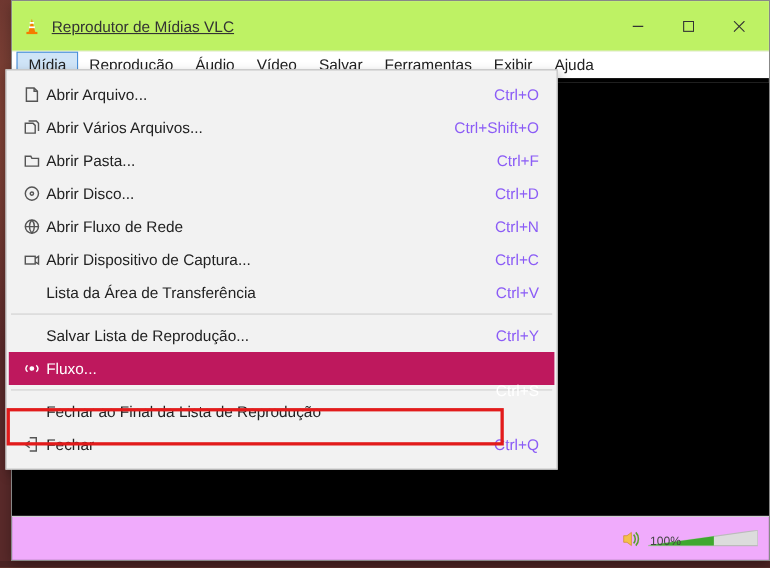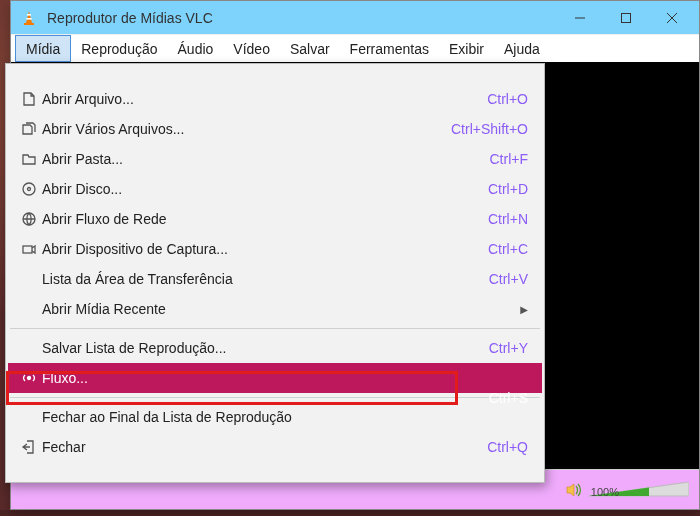--- a/index.html
+++ b/index.html
@@ -18,39 +18,39 @@
     position: absolute;
     left: 10px; top: 0; right: 0; bottom: 6px;
     background: #ffffff;
     border: 1px solid #888;
     box-shadow: 0 4px 12px rgba(0,0,0,.3);
     display: flex; flex-direction: column;
   }
 
   
   .titlebar {
-    height: 34px; display: flex; align-items: center;
-    padding: 0 4px 0 10px; background: #7dd3fc; border-bottom: 1px solid #eee;
-    font-size: 14px; color: #333;
+    height: 46px; display: flex; align-items: center;
+    padding: 0 4px 0 10px; background: #bef264; border-bottom: 1px solid #eee;
+    font-size: 14px; color: #333; text-decoration: underline;
   }
   .titlebar .cone {
     width: 16px; height: 16px; margin-right: 10px; position: relative;
   }
   .titlebar .cone svg { width: 16px; height: 16px; display: block; }
   .titlebar .wc { margin-left: auto; display: flex; }
   .titlebar .wc .btn {
     width: 46px; height: 32px; display: flex; align-items: center; justify-content: center;
     font-size: 14px; color: #333;
   }
   .titlebar .wc .btn svg { width:10px; height:10px; stroke:#333; stroke-width:1; fill:none; }
 
   
   .menubar {
     height: 28px; display: flex; align-items: stretch;
-    padding: 0 4px; font-size: 14px; border-bottom: 1px solid #000000;
+    padding: 0 4px; font-size: 14px; border-bottom: 4px solid #000000;
     background: #fff;
   }
   .menubar .mi {
     padding: 4px 10px; display: flex; align-items: center; color: #222;
   }
   .menubar .mi.active {
     border: 1px solid #4a90d9; background: #cfe4f7;
   }
 
   
@@ -74,25 +74,25 @@
   .vol .tri {
     width: 100px; height: 16px; position: relative;
   }
   .vol .tri svg { width:100px; height:16px; }
   .vol .pct { position:absolute; right: 70px; top: 4px; font-size:11px; color:#444;}
 
   
   .dropdown {
     position: absolute;
     left: 5px; top: 63px;
-    width: 540px;
+    width: 502px;
     background: #f2f2f2;
     border: 1px solid #bcbcbc;
     box-shadow: 2px 4px 10px rgba(0,0,0,.35);
-    padding: 20px 2px;
+    padding: 7px 2px;
   }
   .dropdown .row {
     display: flex; align-items: center;
     height: 30px; padding: 0 14px 0 8px;
     font-size: 14px; color: #222;
     position: relative;
   }
   .dropdown .row .ic {
     width: 26px; display:flex; align-items:center; justify-content:center;
     color: #666;
@@ -268,25 +268,20 @@
         </svg>
       </span>
     <span class="lbl">Abrir Dispositivo de Captura...</span>
     <span class="sc">Ctrl+C</span>
   </div>
   <div class="row">
     <span class="ic"></span>
     <span class="lbl">Lista da Área de Transferência</span>
     <span class="sc">Ctrl+V</span>
   </div>
-  <div class="row">
-    <span class="ic"></span>
-    <span class="lbl">Abrir Mídia Recente</span>
-    <span class="chev">▶</span>
-  </div>
   <div class="sep"></div>
   <div class="row">
     <span class="ic"></span>
     <span class="lbl">Salvar Lista de Reprodução...</span>
     <span class="sc">Ctrl+Y</span>
   </div>
   <div class="row hl">
     <span class="ic">
         <svg viewBox="0 0 16 16">
           <circle cx="8" cy="8" r="1.5" fill="#fff"></circle>

